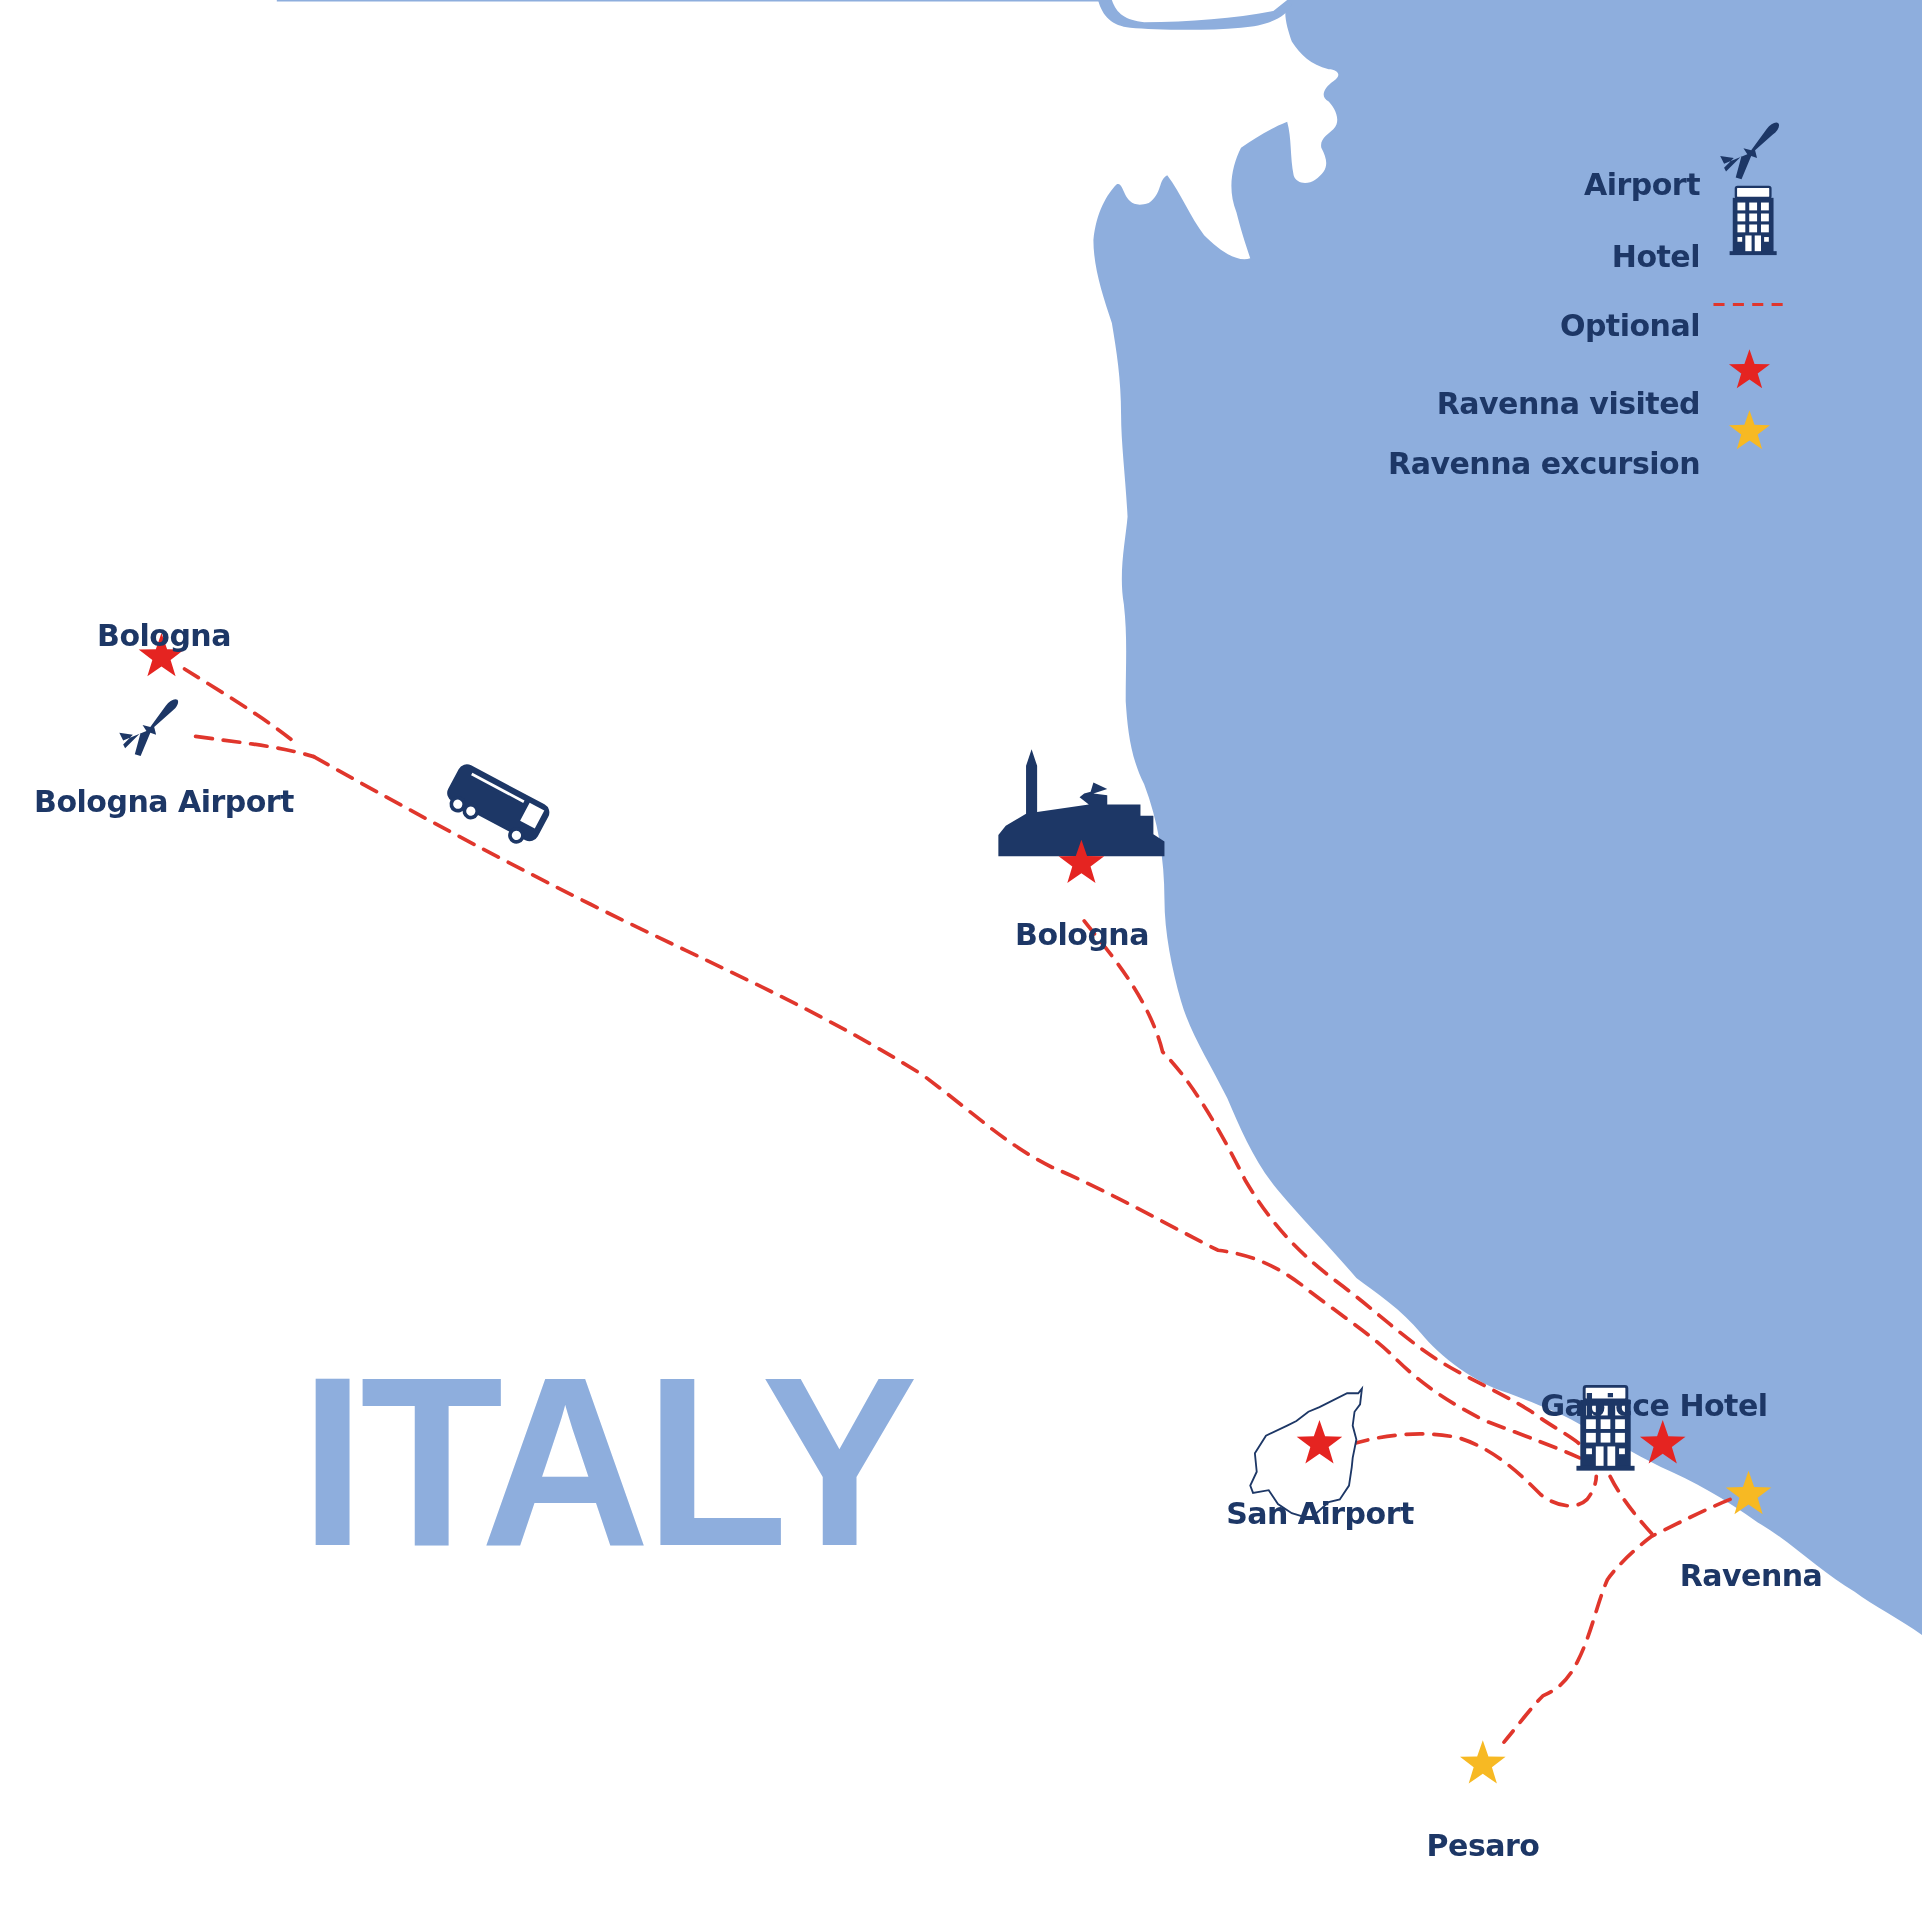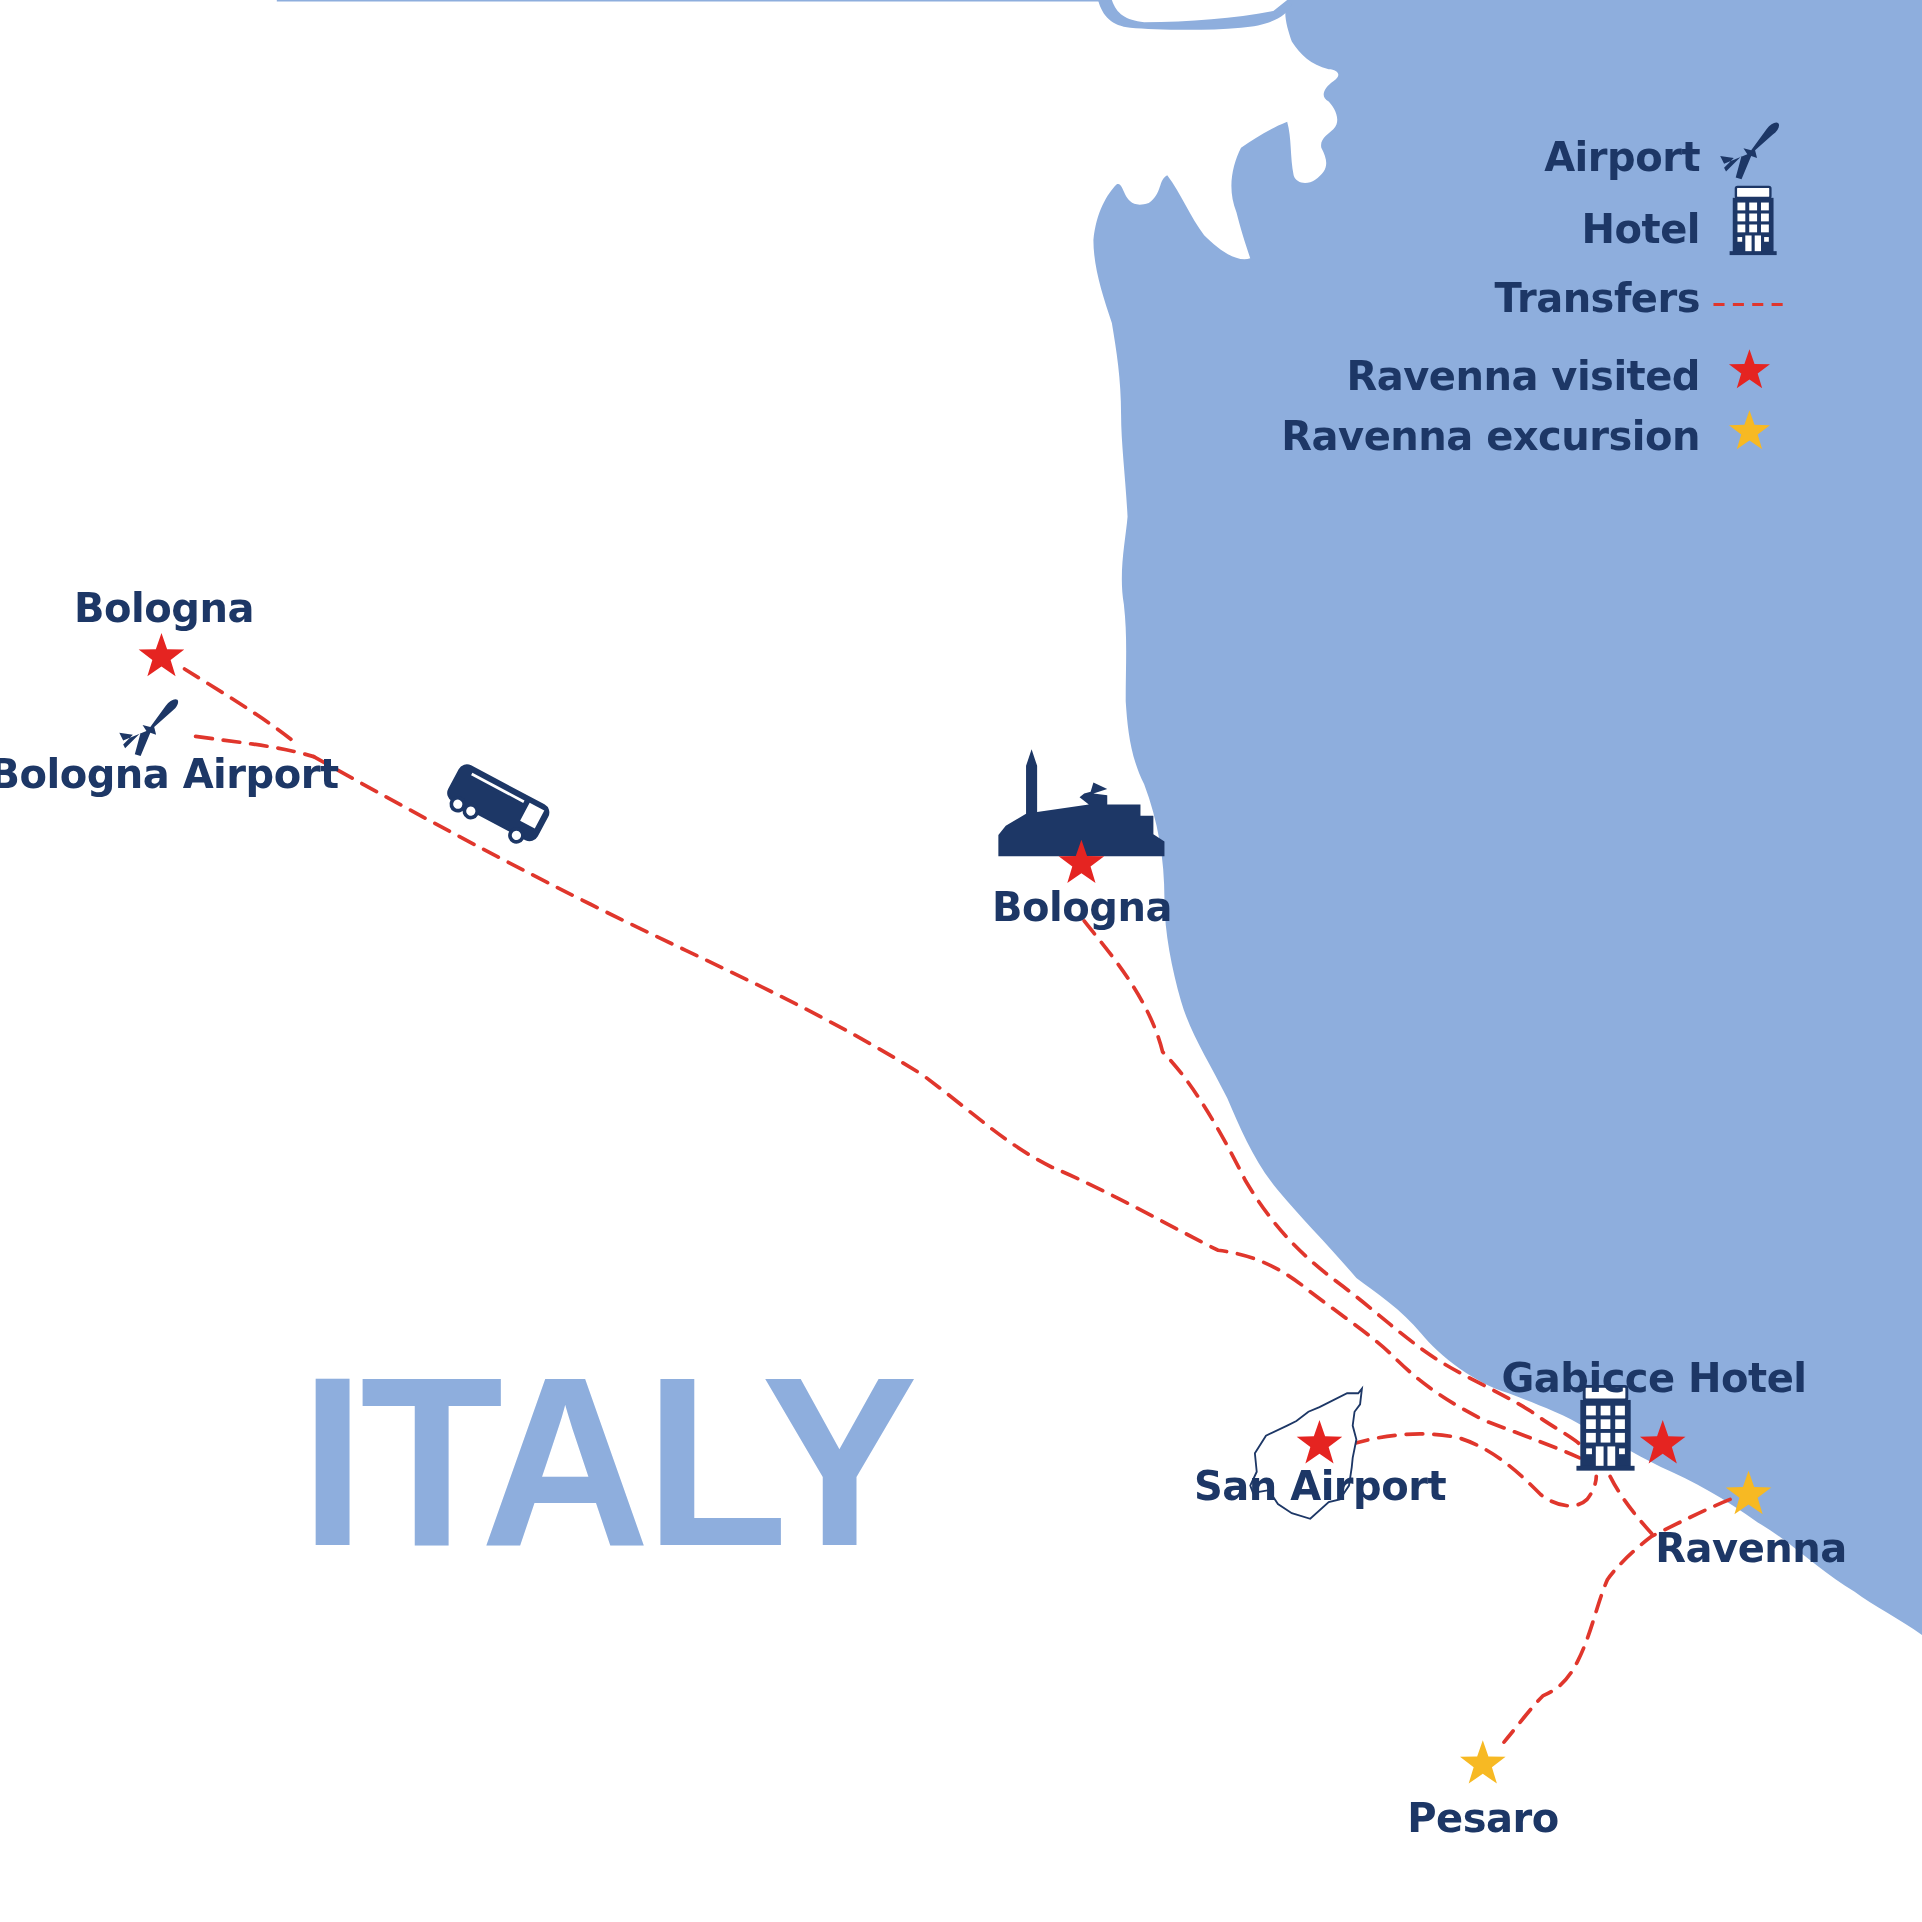--- a/index.html
+++ b/index.html
@@ -1,18 +1,18 @@
 <!DOCTYPE html>
 <html style="font-size:14.8px"><head>
 <meta charset="utf-8">
 <style>
   html,body{margin:0;padding:0;background:#ffffff;}
   body{width:1922px;height:1922px;position:relative;overflow:hidden;font-family:"DejaVu Sans","Liberation Sans",sans-serif;}
   #map{position:absolute;left:0;top:0;width:1922px;height:1922px;}
-  .lbl{position:absolute;color:#1D3766;font-weight:bold;font-size:40px;white-space:nowrap;letter-spacing:-0.5px;}
+  .lbl{position:absolute;color:#1D3766;font-weight:bold;font-size:30px;white-space:nowrap;letter-spacing:-0.5px;margin-top:33px;}
   .center{transform:translateX(-50%);}
   .right{text-align:right;}
   .big{position:absolute;left:300px;top:1340px;font-family:"Liberation Sans",sans-serif;font-weight:bold;font-size:242px;color:#8EAEDD;letter-spacing:-5.5px;line-height:1;transform:scaleX(0.97);transform-origin:left top;}
 </style>
 </head>
 <body>
 
 <svg id="map" viewBox="0 0 2083 2083" xmlns="http://www.w3.org/2000/svg">
   <defs>
     <path id="star5" d="M0,-26 L6.1,-8.4 L24.7,-8 L9.9,3.2 L15.3,21 L0,10.4 L-15.3,21 L-9.9,3.2 L-24.7,-8 L-6.1,-8.4 Z"></path>
@@ -85,21 +85,21 @@
   <line x1="1857" y1="330" x2="1935" y2="330" stroke="#E0362C" stroke-width="3" stroke-dasharray="12,9"></line>
   <use href="#star5" fill="#E52421" transform="translate(1896,402) scale(0.9)"></use>
   <use href="#star5" fill="#F7B923" transform="translate(1896,468) scale(0.9)"></use>
 </svg>
 
 <div class="big">ITALY</div>
 
 <div>
   <div class="lbl right" style="right:222px;top:134px;">Airport</div>
   <div class="lbl right" style="right:222px;top:206px;">Hotel</div>
-  <div class="lbl right" style="right:222px;top:275px;">Transfers</div>
+  <div class="lbl right" style="right:222px;top:275px;">Optional</div>
   <div class="lbl right" style="right:222px;top:353px;">Ravenna visited</div>
   <div class="lbl right" style="right:222px;top:413px;">Ravenna excursion</div>
 </div>
 
 <div class="lbl center" style="left:164px;top:585px;">Bologna</div>
 <div class="lbl center" style="left:164px;top:751px;">Bologna Airport</div>
 <div class="lbl center" style="left:1082px;top:884px;">Bologna</div>
 <div class="lbl center" style="left:1654px;top:1355px;">Gabicce Hotel</div>
 <div class="lbl center" style="left:1320px;top:1463px;">San Airport</div>
 <div class="lbl center" style="left:1751px;top:1525px;">Ravenna</div>

